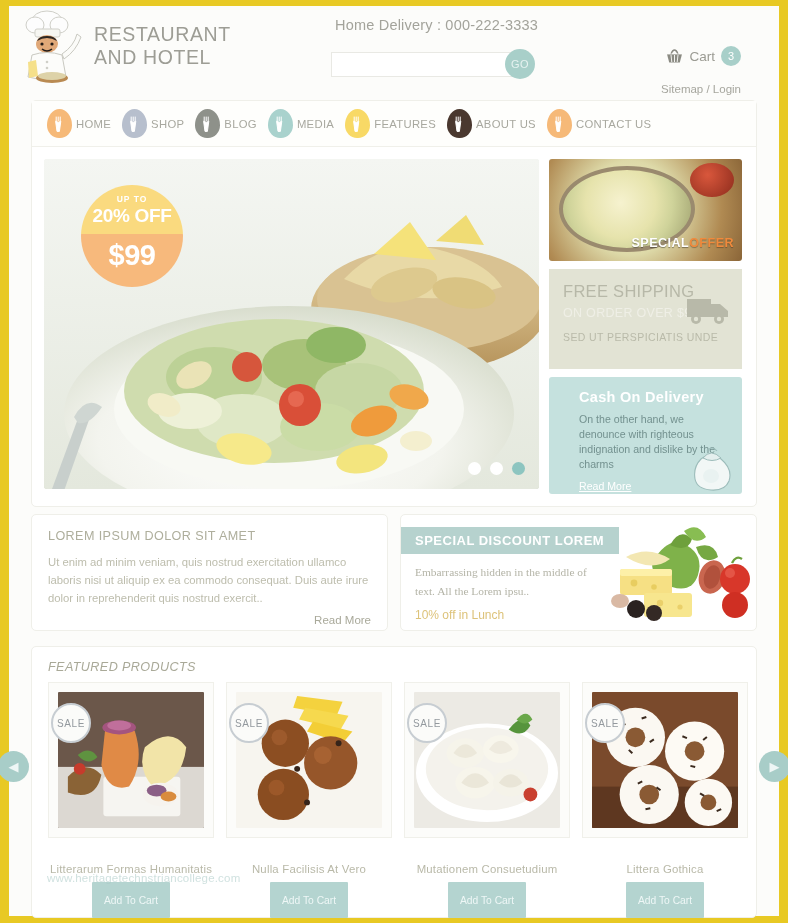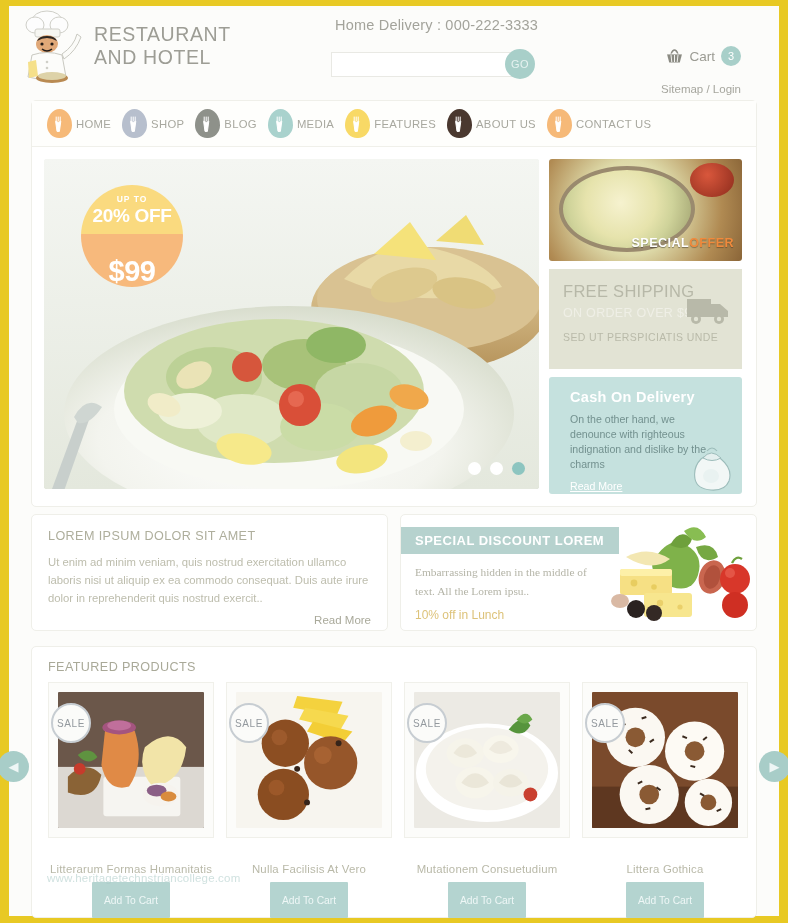--- a/index.html
+++ b/index.html
@@ -118,21 +118,21 @@
     position: absolute; left: 37px; top: 26px;
     width: 102px; height: 102px; border-radius: 50%;
     overflow: hidden; text-align: center;
   }
   .deal-top {
     height: 49px; background: #fada7f;
     padding-top: 9px;
   }
   .deal-bot {
     height: 53px; background: #f7b97c;
-    padding-top: 21px;
+    padding-top: 5px;
   }
   .deal-upto {
     color: #ffffff; font-size: 8.5px; font-weight: bold;
     letter-spacing: 1px; display: block;
   }
   .deal-pct {
     color: #ffffff; font-size: 19px; font-weight: bold;
     letter-spacing: -0.3px; display: block; margin-top: 1px;
   }
   .deal-price {
@@ -175,21 +175,21 @@
     padding: 13px 0 0 14px;
   }
   .ship-t1 { color: #b7b8a8; font-size: 16.5px; letter-spacing: 0.3px; }
   .ship-t2 { color: #efefe6; font-size: 12.5px; margin-top: 5px; letter-spacing: 0.3px; }
   .ship-t3 { color: #b9baa9; font-size: 10.5px; margin-top: 11px; letter-spacing: 0.4px; }
   .truck { position: absolute; right: 12px; top: 24px; width: 44px; height: 34px; }
 
   .cod-box {
     flex: 1; border-radius: 3px;
     background: #c5e1de; position: relative;
-    padding: 12px 0 0 21px; overflow: hidden;
+    padding: 12px 0 0 30px; overflow: hidden;
   }
   .cod-title {
     color: #ffffff; font-size: 14.5px; font-weight: bold;
     letter-spacing: 0.3px; margin-bottom: 7px;
   }
   .cod-body {
     color: #73918f; font-size: 10.6px; line-height: 15px;
     width: 140px;
   }
   .cod-more {
@@ -236,21 +236,21 @@
   }
 
   
   .featured {
     position: absolute; left: 22px; top: 640px;
     width: 726px; height: 272px;
     background: #ffffff; border: 1px solid #efefe9; border-radius: 5px;
     padding: 13px 0 0 16px;
   }
   .fp-title {
-    color: #a9a998; font-size: 12.6px; letter-spacing: 0.4px; margin-bottom: 8px;
+    color: #a9a998; font-size: 12.6px; letter-spacing: 0.4px; margin-bottom: 8px; font-style: italic;
   }
   .fp-grid { display: flex; gap: 12px; }
   .prod { width: 166px; position: relative; }
   .prod-imgbox {
     height: 156px; border: 1px solid #f0f0ea; background: #fcfcfa;
     padding: 9px; position: relative;
   }
   .prod-img { width: 100%; height: 100%; border-radius: 1px; }
   .sale-badge {
     position: absolute; left: 2px; top: 20px;

